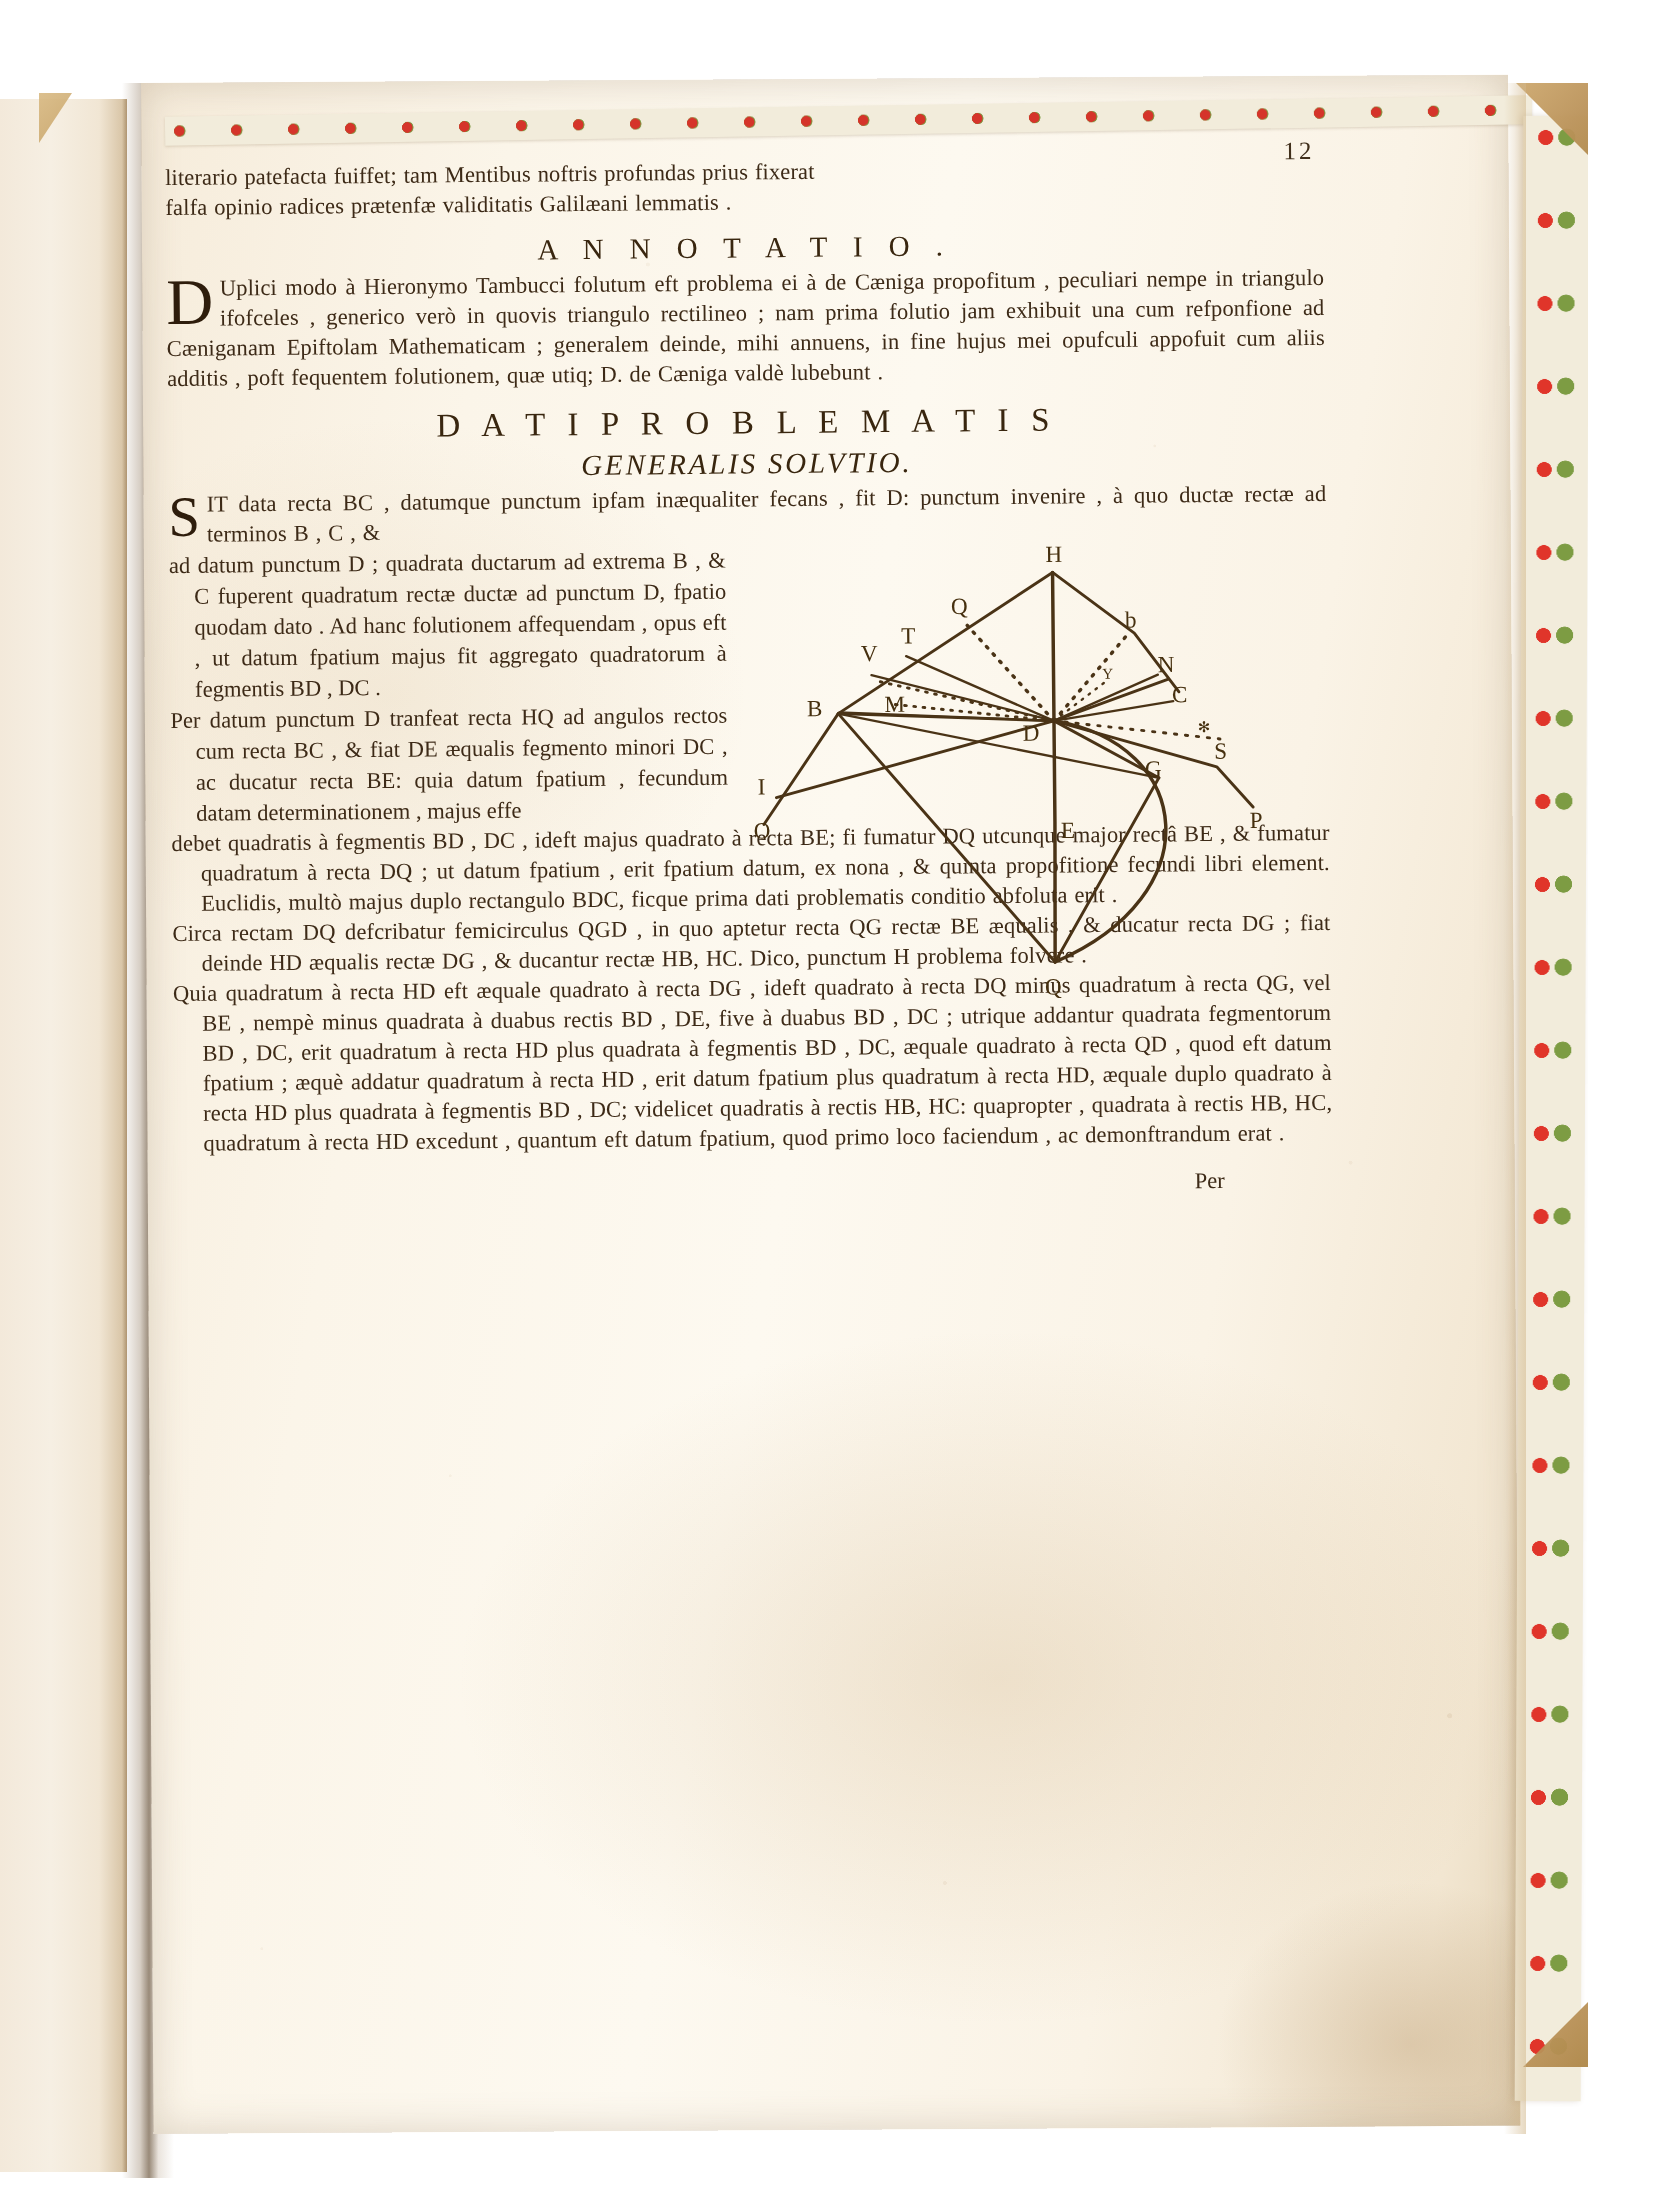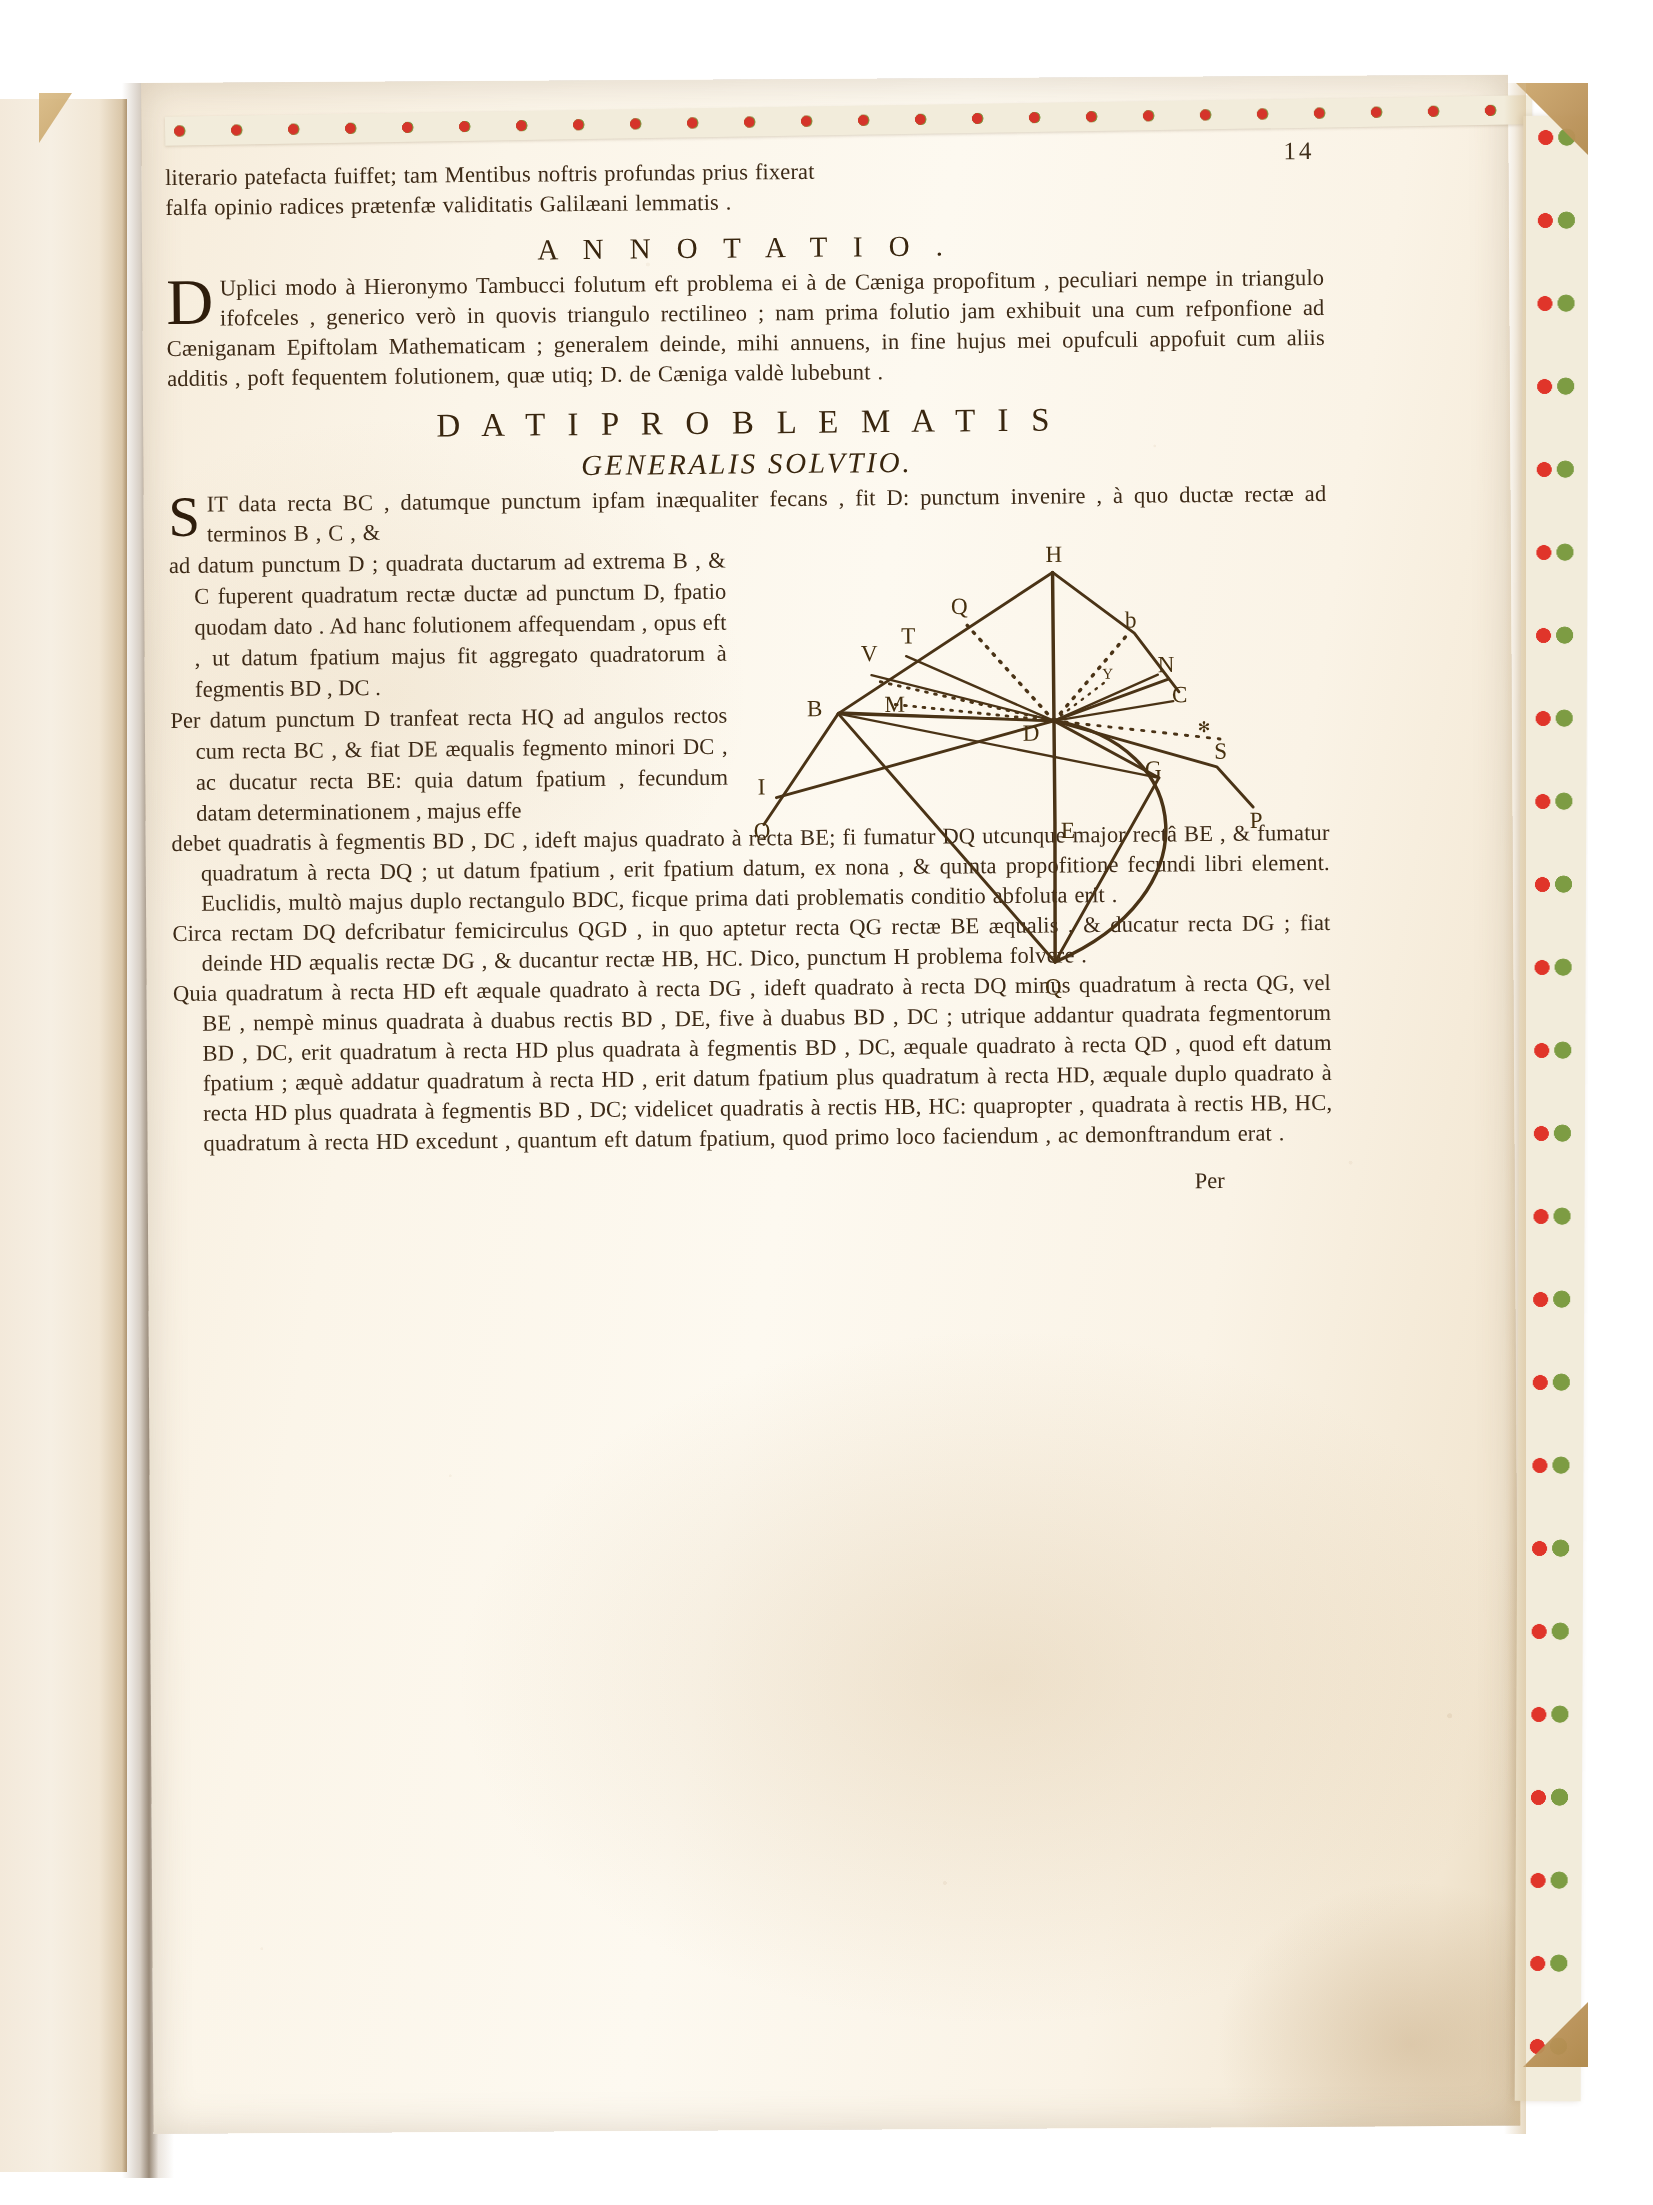--- a/index.html
+++ b/index.html
@@ -124,21 +124,21 @@
   <div class="edgepat" id="edge-top"></div>
   <div class="edgepat" id="edge-right"></div>
   <div class="corner" id="corner-tr"></div>
   <div class="corner" id="corner-br"></div>
   <div class="corner" id="corner-tl"></div>
   <div class="ragged"></div>
   <div id="surface-r"></div>
 
   <div id="textblock">
 
-    <div class="folio">14</div>
+    <div class="folio">12</div>
 
     <p class="body">literario patefacta fuiffet; tam Mentibus noftris profundas prius fixerat</p>
     <p class="body">falfa opinio radices prætenfæ validitatis Galilæani lemmatis .</p>
 
     <div class="hdr1">A N N O T A T I O .</div>
 
     <div class="dropwrap">
       <span class="dropcap">D</span>
       <p class="body">Uplici modo à Hieronymo Tambucci folutum eft problema ei à de Cæniga propofitum , peculiari nempe in triangulo ifofceles , generico verò in quovis triangulo rectilineo ; nam prima folutio jam exhibuit una cum refponfione ad Cæniganam Epiftolam Mathematicam ; generalem deinde, mihi annuens, in fine hujus mei opufculi appofuit cum aliis additis , poft fequentem folutionem, quæ utiq; D. de Cæniga valdè lubebunt .</p>
     </div>

